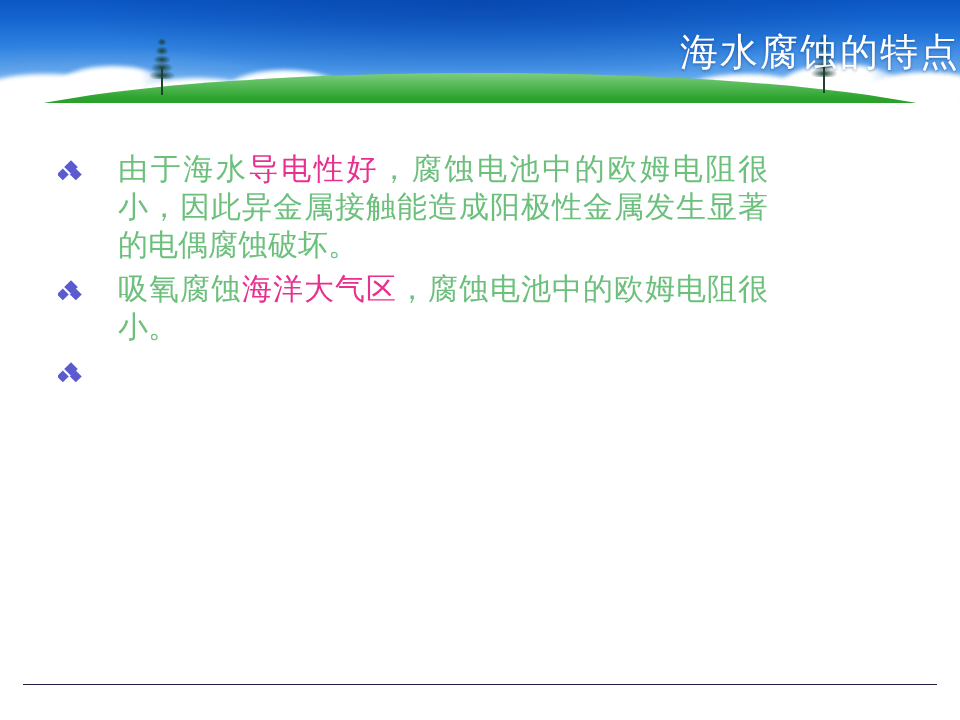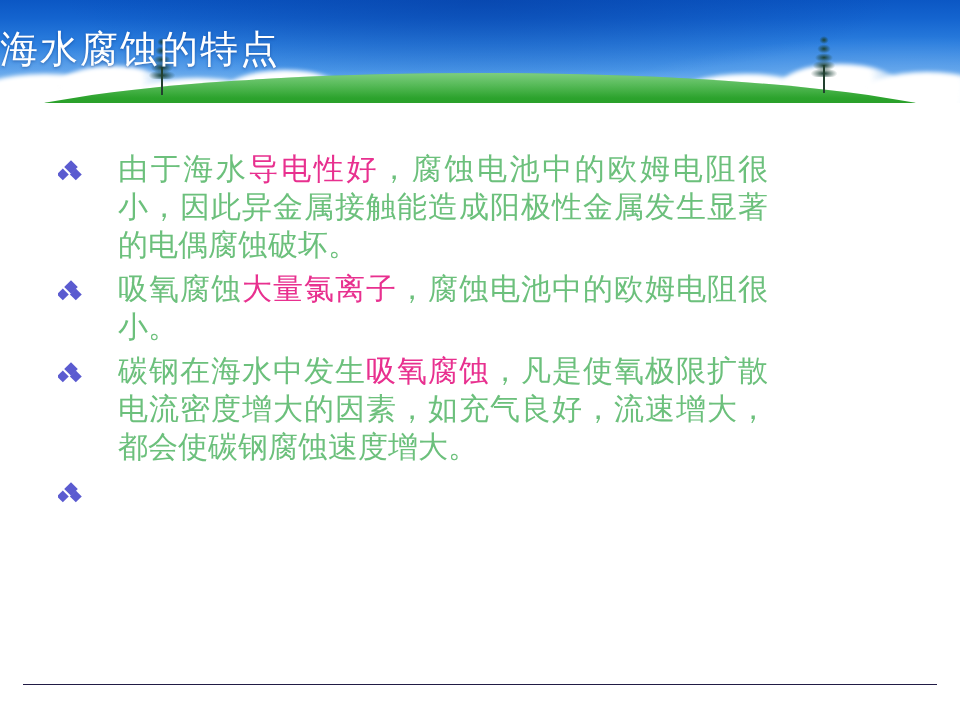--- a/index.html
+++ b/index.html
@@ -96,23 +96,23 @@
       radial-gradient(ellipse 12px 6px at 50% 56%, #1c4236 0%, rgba(28,66,54,0) 75%),
       radial-gradient(ellipse 9px 6px at 50% 36%, #1c4236 0%, rgba(28,66,54,0) 75%),
       radial-gradient(ellipse 6px 5px at 50% 16%, #1c4236 0%, rgba(28,66,54,0) 78%);
     filter: blur(0.4px);
   }
   .banner-title {
     position: absolute;
     left: 0;
     top: 28px;
     width: 960px;
-    text-align: left;
+    text-align: right;
     color: #ffffff;
-    font-family: Liberation Mono, monospace;
+    font-family: Liberation Serif, serif;
     font-size: 38px;
     line-height: 48px;
     letter-spacing: 2px;
     white-space: nowrap;
     text-shadow: 0 1px 3px rgba(0,40,110,0.45);
   }
 
   
   .content {
     position: absolute;
@@ -204,41 +204,31 @@
     </div>
 
     <div class="bullet-row">
       <span class="bullet-marker">
         <svg viewBox="0 0 26 24" width="26" height="24" aria-hidden="true">
           <rect x="8.2" y="2.2" width="9.6" height="9.6" transform="rotate(45 13 7)" fill="#5b5bd0"></rect>
           <rect x="0.6" y="10.2" width="8.4" height="8.4" transform="rotate(45 4.8 14.4)" fill="#5b5bd0"></rect>
           <rect x="13.6" y="10.2" width="8.4" height="8.4" transform="rotate(45 17.8 14.4)" fill="#5b5bd0"></rect>
         </svg>
       </span>
-      <span class="bullet-text"><span>吸氧腐蚀</span><span class="hl">大量氯离子</span><span>，腐蚀电池中的欧姆电阻很小。</span></span>
-    </div>
+      <span class="bullet-text"><span>吸氧腐蚀</span><span class="hl">海洋大气区</span><span>，腐蚀电池中的欧姆电阻很小。</span></span>
+    </div>
+
 
     <div class="bullet-row">
       <span class="bullet-marker">
         <svg viewBox="0 0 26 24" width="26" height="24" aria-hidden="true">
           <rect x="8.2" y="2.2" width="9.6" height="9.6" transform="rotate(45 13 7)" fill="#5b5bd0"></rect>
           <rect x="0.6" y="10.2" width="8.4" height="8.4" transform="rotate(45 4.8 14.4)" fill="#5b5bd0"></rect>
           <rect x="13.6" y="10.2" width="8.4" height="8.4" transform="rotate(45 17.8 14.4)" fill="#5b5bd0"></rect>
         </svg>
       </span>
-      <span class="bullet-text"><span>碳钢在海水中发生</span><span class="hl">吸氧腐蚀</span><span>，凡是使氧极限扩散电流密度增大的因素，如充气良好，流速增大，都会使碳钢腐蚀速度增大。</span></span>
-    </div>
-
-    <div class="bullet-row">
-      <span class="bullet-marker">
-        <svg viewBox="0 0 26 24" width="26" height="24" aria-hidden="true">
-          <rect x="8.2" y="2.2" width="9.6" height="9.6" transform="rotate(45 13 7)" fill="#5b5bd0"></rect>
-          <rect x="0.6" y="10.2" width="8.4" height="8.4" transform="rotate(45 4.8 14.4)" fill="#5b5bd0"></rect>
-          <rect x="13.6" y="10.2" width="8.4" height="8.4" transform="rotate(45 17.8 14.4)" fill="#5b5bd0"></rect>
-        </svg>
-      </span>
     </div>
 
   </div>
 
   <div class="divider"></div>
 
 </div>
 
 </body></html>

